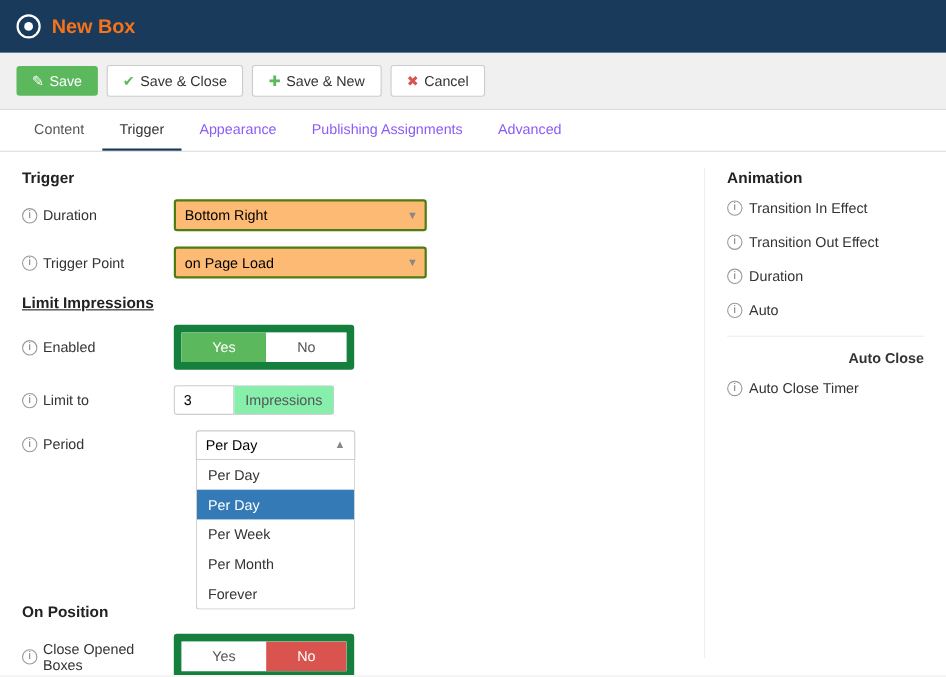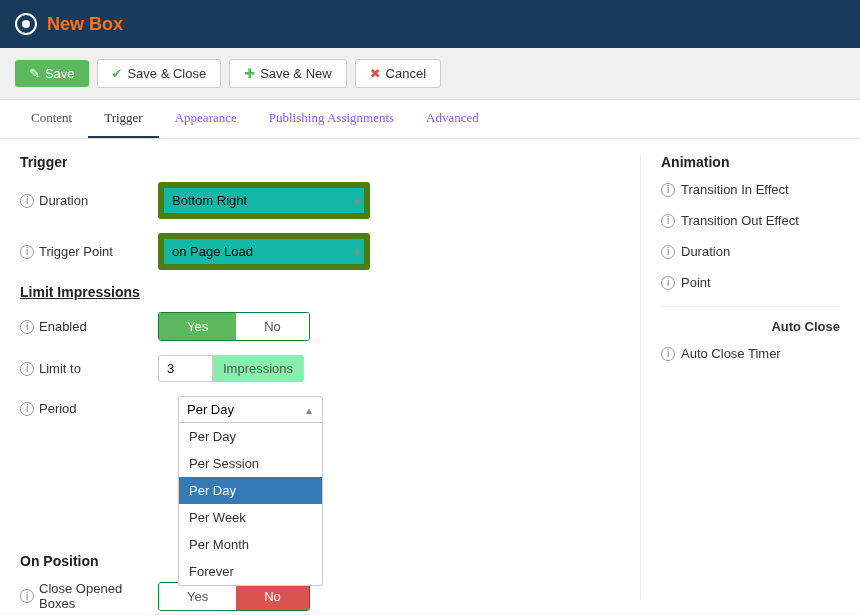--- a/index.html
+++ b/index.html
@@ -54,21 +54,20 @@
     .btn-save-new { background: white; color: #333; border: 1px solid #ccc; }
     .btn-cancel { background: white; color: #333; border: 1px solid #ccc; }
 
     
     .tabs {
       background: white;
       border-bottom: 1px solid #ddd;
       padding: 0 15px;
       display: flex;
       gap: 0;
-      font-family: Liberation Serif, serif;
     }
     .tab {
       padding: 10px 16px;
       cursor: pointer;
       color: #555;
       border-bottom: 2px solid transparent;
       font-size: 13px;
     }
     .tab.active {
       border-bottom: 2px solid #1a3a5c;
@@ -135,41 +134,41 @@
     select, .select-wrapper {
       font-size: 13px;
     }
     .select-wrapper {
       position: relative;
       display: inline-block;
     }
     .select-wrapper select {
       appearance: none;
       -webkit-appearance: none;
-      border: 6px solid #4d7c0f;
+      border: 2px solid #4d7c0f;
       border-radius: 3px;
       padding: 5px 25px 5px 8px;
-      background: #14b8a6;
-      cursor: pointer;
-      width: 212px;
+      background: #fdba74;
+      cursor: pointer;
+      width: 230px;
     }
     .select-arrow {
       position: absolute;
       right: 8px;
       top: 50%;
       transform: translateY(-50%);
       pointer-events: none;
       color: #888;
       font-size: 10px;
     }
 
     
     .toggle-group {
       display: flex;
-      border: 1px solid #15803d;
+      border: 7px solid #15803d;
       border-radius: 3px;
       overflow: hidden;
     }
     .toggle-btn {
       padding: 6px 28px;
       border: none;
       cursor: pointer;
       font-size: 13px;
     }
     .toggle-btn.active-yes { background: #5cb85c; color: white; }
@@ -374,21 +373,20 @@
         <span class="info-icon">i</span>
         <span>Period</span>
       </div>
       <div class="dropdown-wrapper">
         <div class="dropdown-display">
           <span>Per Day</span>
           <span class="select-arrow">▲</span>
         </div>
         <div class="dropdown-list">
           <div class="dropdown-item">Per Day</div>
-          <div class="dropdown-item">Per Session</div>
           <div class="dropdown-item selected">Per Day</div>
           <div class="dropdown-item">Per Week</div>
           <div class="dropdown-item">Per Month</div>
           <div class="dropdown-item">Forever</div>
         </div>
       </div>
     </div>
 
     <div class="section-title" style="margin-top: 130px;">On Position</div>
 
@@ -434,21 +432,21 @@
       <span>Transition Out Effect</span>
     </div>
 
     <div class="anim-row">
       <span class="info-icon">i</span>
       <span>Duration</span>
     </div>
 
     <div class="anim-row">
       <span class="info-icon">i</span>
-      <span>Point</span>
+      <span>Auto</span>
     </div>
 
     <hr class="divider">
 
     <div class="subsection-title">Auto Close</div>
 
     <div class="anim-row">
       <span class="info-icon">i</span>
       <span>Auto Close Timer</span>
     </div>

